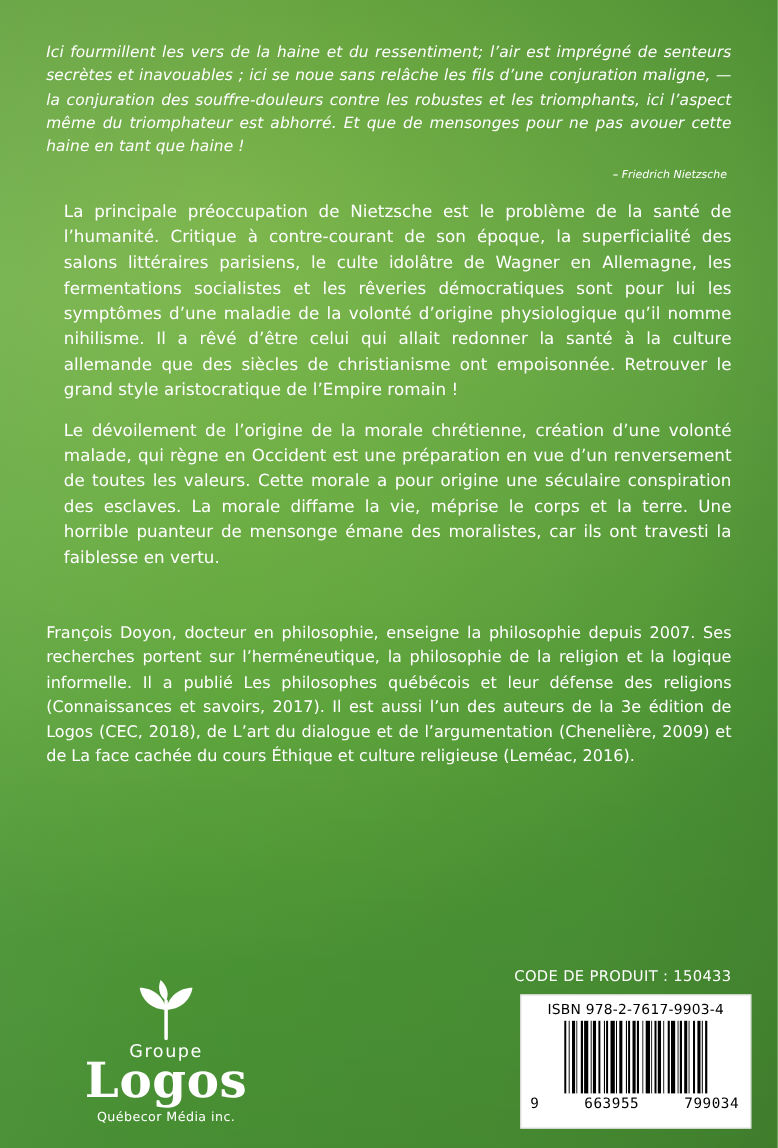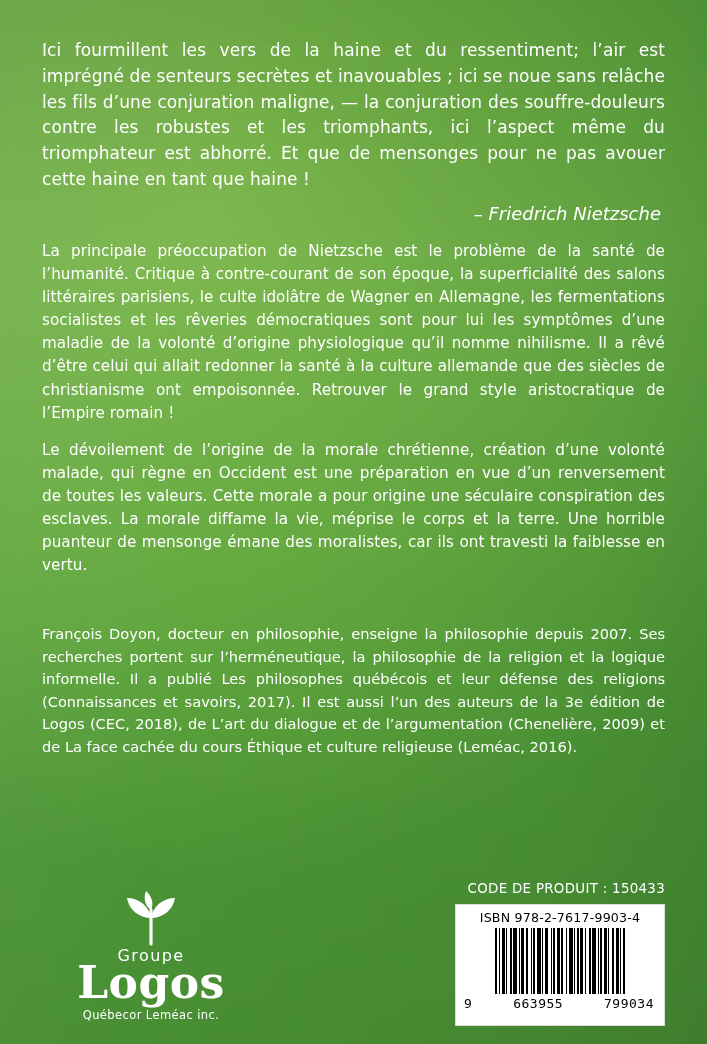--- a/index.html
+++ b/index.html
@@ -34,37 +34,38 @@
     background: linear-gradient(180deg, rgba(0,0,0,0.06) 0%, rgba(255,255,255,0.03) 25%, rgba(0,0,0,0.00) 60%, rgba(0,0,0,0.08) 100%);
     pointer-events: none;
   }
   .content {
     position: relative;
     z-index: 2;
     padding: 38px 42px 0 42px;
     color: #ffffff;
   }
   .quote {
-    font-size: 17px;
+    font-style: italic;
+    font-size: 14px;
     line-height: 1.52;
     text-align: justify;
     letter-spacing: 0.1px;
     margin: 0 0 10px 0;
   }
   .attribution {
     font-style: italic;
-    font-size: 18px;
+    font-size: 10px;
     text-align: right;
     margin: 0 4px 16px 0;
   }
   p.body {
     font-size: 15.2px;
     line-height: 1.52;
     text-align: justify;
-    margin: 0 0 14px 0;
+    margin: 0 0 14px 16px;
     letter-spacing: 0.05px;
   }
   .bio {
     font-size: 14.6px;
     line-height: 1.54;
     text-align: justify;
     margin: 46px 0 0 0;
   }
   .footer {
     position: absolute;
@@ -108,21 +109,21 @@
     position: absolute;
     right: 42px;
     bottom: 148px;
     color: #ffffff;
     font-size: 13.4px;
     letter-spacing: 0.3px;
     white-space: nowrap;
   }
   .barcode-box {
     position: absolute;
-    right: 42px;
+    right: 24px;
     bottom: 18px;
     width: 210px;
     height: 122px;
     background: #ffffff;
     border: 1px solid #dddddd;
     box-sizing: border-box;
     padding: 5px 6px 3px 6px;
   }
   .isbn-text {
     text-align: center;
@@ -178,21 +179,21 @@
       <svg class="logo-mark" width="76" height="58" viewBox="0 0 76 58" aria-hidden="true">
         <g fill="none" stroke="#ffffff" stroke-width="3.2" stroke-linecap="round">
           <path d="M38 56 C38 42, 38 30, 38 22"></path>
           <path d="M38 30 C26 30, 16 22, 14 10 C26 10, 36 18, 38 30 Z" fill="#ffffff" stroke="none"></path>
           <path d="M38 30 C50 30, 60 22, 62 10 C50 10, 40 18, 38 30 Z" fill="#ffffff" stroke="none"></path>
           <path d="M38 22 C32 18, 30 10, 33 3 C39 8, 41 16, 38 22 Z" fill="#ffffff" stroke="none"></path>
         </g>
       </svg>
       <div class="logo-groupe">Groupe</div>
       <div class="logo-livre">Logos</div>
-      <div class="logo-sub">Québecor Leméac inc.</div>
+      <div class="logo-sub">Québecor Média inc.</div>
     </div>
 
     <div class="product-code">CODE DE PRODUIT : 150433</div>
 
     <div class="barcode-box">
       <div class="isbn-text">ISBN 978-2-7617-9903-4</div>
       <div class="bars">
         <span style="width:2px"></span>
           <span style="width:2px;background:#fff"></span>
         <span style="width:1px"></span>

